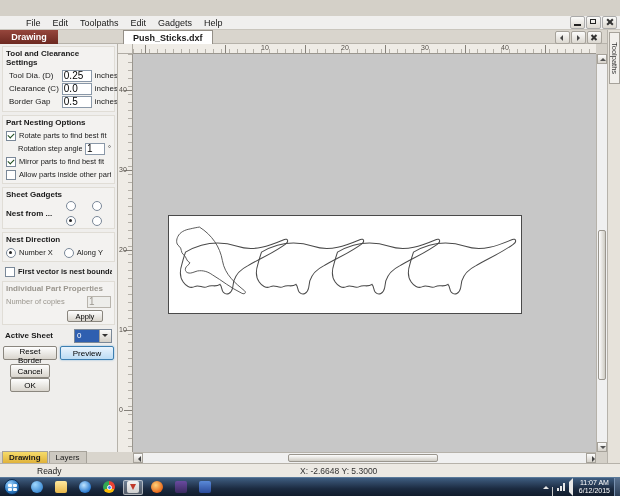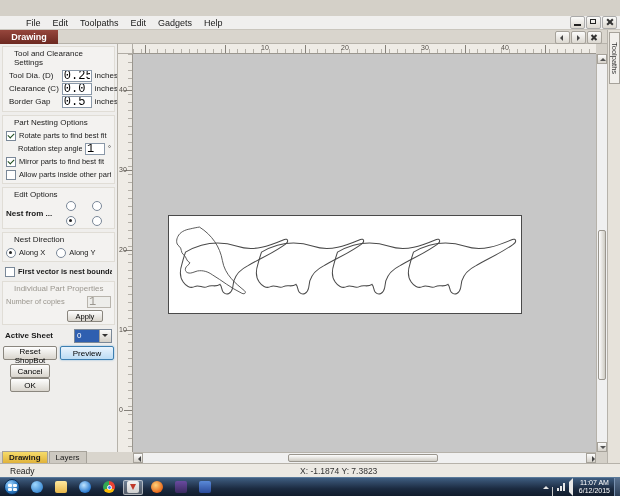--- a/index.html
+++ b/index.html
@@ -50,25 +50,25 @@
     border:1px solid #a6a29a;box-sizing:border-box;display:flex;align-items:center;justify-content:center;}
   .tp-tab span{writing-mode:vertical-rl;font-size:7.5px;color:#333;}
 
   
   .panel{position:absolute;left:0;top:44px;width:118px;height:408px;background:#efeeec;
     border-right:1px solid #b6b2aa;box-sizing:border-box;overflow:hidden;}
   .panel-header{height:18px;display:flex;align-items:center;gap:4px;padding:0 5px;
     background:linear-gradient(#fdfdfc,#e6e3dd);border-bottom:1px solid #c9c5bd;}
   .panel-header b{font-size:9px;}
   .group{margin:2px 2px 3px;border:1px solid #e0ddd6;background:#f3f2f0;padding:2px 3px;}
-  .gtitle{font-weight:normal;font-size:8px;margin-bottom:2px;margin-left:8px;}
+  .gtitle{font-weight:bold;font-size:8px;margin-bottom:2px;}
   .row{display:flex;align-items:center;gap:3px;height:13px;font-size:8px;}
   .row .lbl{flex:1;white-space:nowrap;overflow:hidden;}
-  .tin{width:26px;height:10px;border:1px solid #8a98a8;background:#fff;font-size:12px;
-    font-family:Liberation Mono, monospace;padding:0 1px;box-sizing:content-box;}
+  .tin{width:26px;height:10px;border:1px solid #8a98a8;background:#fff;font-size:10px;
+    font-family:Liberation Sans, sans-serif;padding:0 1px;box-sizing:content-box;}
   .unit{width:22px;font-size:8px;}
   .toolgrid{display:flex;gap:3px;}
   .cb{width:8px;height:8px;border:1px solid #7a8898;background:#fff;flex:none;position:relative;}
   .cb .tick{display:none;position:absolute;left:1px;top:1px;width:5px;height:3px;
     border-left:1.5px solid #1e4d1e;border-bottom:1.5px solid #1e4d1e;transform:rotate(-45deg);}
   .cb.on .tick{display:block;}
   .rb{width:8px;height:8px;border:1px solid #7a8898;border-radius:50%;background:#fff;flex:none;position:relative;}
   .rb .dot{display:none;position:absolute;left:2px;top:2px;width:3px;height:3px;border-radius:50%;background:#222;}
   .rb.on .dot{display:block;}
   .cbrow{font-size:7.5px;}
@@ -129,21 +129,21 @@
 
   
   .bottom-tabs{position:absolute;left:0;top:452px;width:133px;height:11px;background:#d9d5cd;
     display:flex;align-items:flex-end;padding-left:2px;box-sizing:border-box;}
   .btab{height:11px;display:flex;align-items:center;padding:0 6px;font-size:8px;
     border:1px solid #a6a29a;border-bottom:none;margin-right:1px;background:#cdc9c1;}
   .btab.active{background:linear-gradient(#f4d662,#d9a factor)}
   .btab.active{background:linear-gradient(#f6dc6a,#e0b23a);font-weight:bold;}
   .statusbar{position:absolute;left:0;top:463px;width:620px;height:14px;background:#ece9e3;
     border-top:1px solid #b6b2aa;box-sizing:border-box;display:flex;align-items:center;}
-  .status-ready{padding-left:10px;font-size:8.5px;}
+  .status-ready{padding-left:10px;font-size:8.5px;margin-left:27px;}
   .status-coords{position:absolute;left:300px;font-size:8.5px;color:#333;}
 
   
   .taskbar{position:absolute;left:0;top:477px;width:620px;height:19px;
     background:linear-gradient(#3f5d80,#1b2a40 60%,#111c2c);border-top:1px solid #5a7a9a;
     box-sizing:border-box;display:flex;align-items:center;}
   .start-orb{width:16px;height:16px;border-radius:50%;margin:0 5px 0 4px;flex:none;position:relative;
     background:radial-gradient(circle at 35% 30%,#9fd4ff,#2e7cc4 55%,#0d3a6e);border:1px solid #0a2a50;box-sizing:border-box;}
   .start-orb .pane{position:absolute;width:4px;height:3px;background:#fff;border-radius:1px;opacity:.95;}
   .p1{left:3px;top:4px;} .p2{left:8px;top:4px;} .p3{left:3px;top:8px;} .p4{left:8px;top:8px;}
@@ -200,20 +200,21 @@
         </span>
       <span class="docbtn">
           <i class="g-x" style="background:#333"></i>
           <i class="g-x2" style="background:#333"></i>
         </span>
     </span>
   </div>
 
   <div class="tabrow">
     <div class="side-tab">Drawing</div>
+    <div class="doc-tab">Push_Sticks.dxf</div>
     <div class="tab-nav">
       <span class="navbtn">
           <i class="tri-l"></i>
         </span>
       <span class="navbtn">
           <i class="tri-r"></i>
         </span>
       <span class="navbtn">
           <i class="g-x" style="background:#333;height:7px;top:2px;left:5px"></i>
           <i class="g-x2" style="background:#333;height:7px;top:2px;left:5px"></i>
@@ -276,41 +277,41 @@
           </span>
         <span class="lbl">Mirror parts to find best fit</span>
       </div>
       <div class="row cbrow">
         <span class="cb"></span>
         <span class="lbl">Allow parts inside other parts</span>
       </div>
     </div>
 
     <div class="group">
-      <div class="gtitle">Edit Options</div>
+      <div class="gtitle">Sheet Gadgets</div>
       <div style="display:flex;align-items:center;gap:6px;">
         <b style="font-size:8px">Nest from ...</b>
         <span class="corner-grid">
           <span class="rb"></span>
           <span class="rb"></span>
           <span class="rb on">
               <span class="dot"></span>
             </span>
           <span class="rb"></span>
         </span>
       </div>
     </div>
 
     <div class="group">
       <div class="gtitle">Nest Direction</div>
       <div class="row cbrow">
         <span class="rb on">
             <span class="dot"></span>
           </span>
-        <span>Along X</span>
+        <span>Number X</span>
         <span class="rb" style="margin-left:8px"></span>
         <span>Along Y</span>
       </div>
     </div>
 
     <div class="row cbrow" style="margin:0 5px 3px;">
       <span class="cb"></span>
       <b class="lbl">First vector is nest boundary</b>
     </div>
 
@@ -327,21 +328,21 @@
 
     <div class="row" style="margin:4px 5px;">
       <b class="lbl">Active Sheet</b>
       <span class="combo">
         <span class="val">0</span>
         <span class="arrow"></span>
       </span>
     </div>
 
     <div class="btnrow">
-      <button class="btn">Reset ShopBot</button>
+      <button class="btn">Reset Border</button>
       <button class="btn primary">Preview</button>
     </div>
     <div class="btnrow2">
       <button class="btn">Cancel</button>
       <button class="btn">OK</button>
     </div>
   </div>
 
   <div class="ruler-corner"></div>
   <div class="hruler">
@@ -389,21 +390,21 @@
       </span>
   </div>
 
   <div class="bottom-tabs">
     <span class="btab active">Drawing</span>
     <span class="btab">Layers</span>
   </div>
 
   <div class="statusbar">
     <span class="status-ready">Ready</span>
-    <span class="status-coords">X: -1.1874  Y: 7.3823</span>
+    <span class="status-coords">X: -2.6648  Y: 5.3000</span>
   </div>
 
   <div class="taskbar">
     <span class="start-orb">
       <i class="pane p1"></i>
         <i class="pane p2"></i>
         <i class="pane p3"></i>
         <i class="pane p4"></i>
     </span>
     <span class="task-icon">

